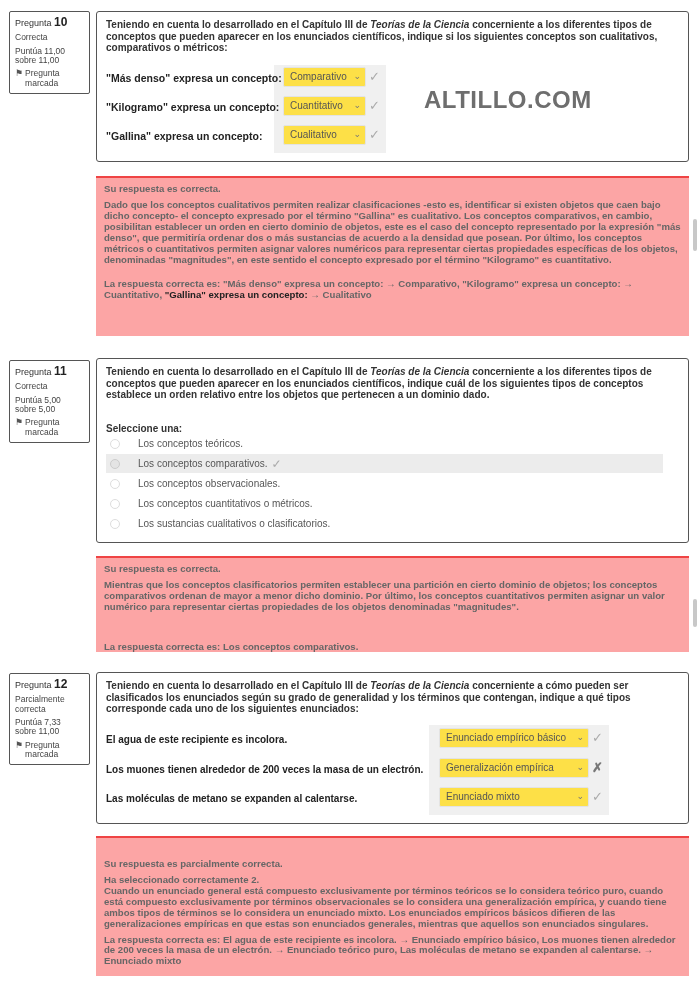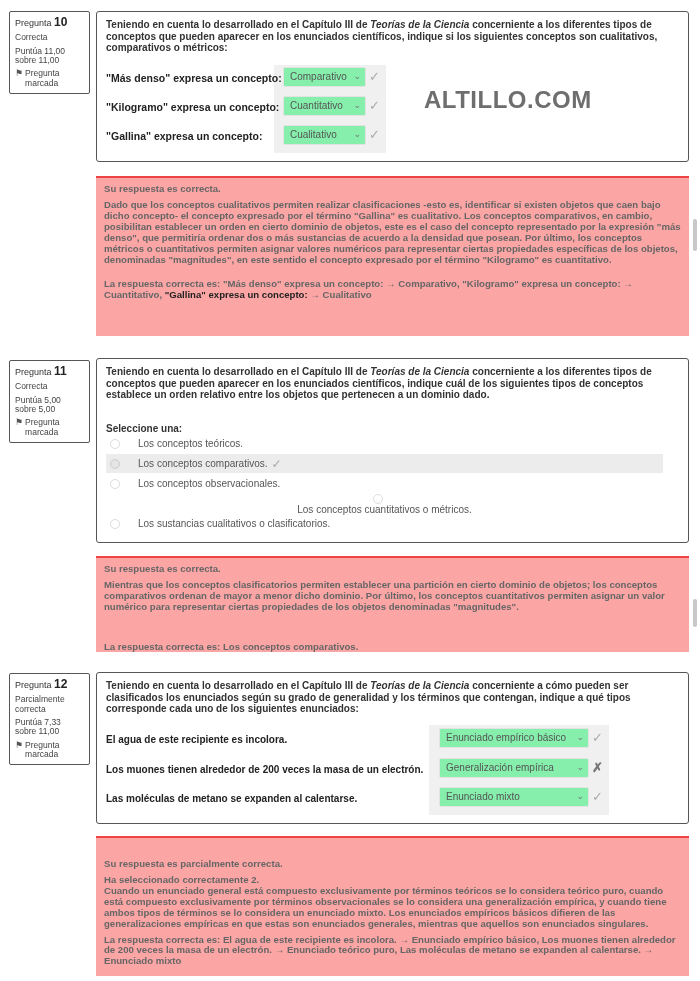--- a/index.html
+++ b/index.html
@@ -22,21 +22,21 @@
   .qtext {
     position: absolute; left: 96px; width: 593px;
     border: 1px solid #555; border-radius: 3px; background: #fff;
     padding: 7px 9px 8px 9px;
   }
   .prompt { font-size: 10px; font-weight: bold; color: #333; line-height: 1.15; }
   .prompt i { font-weight: bold; }
   .match-row { position: absolute; left: 9px; font-size: 10.5px; font-weight: bold; color: #222; }
   .sel-area { position: absolute; background: #f0f0f0; }
   .sel {
-    position: absolute; height: 20px; background: #86efac; border: 1px solid #e3e3e3;
+    position: absolute; height: 20px; background: #fde047; border: 1px solid #e3e3e3;
     border-radius: 2px; font-size: 10px; color: #555; padding: 3px 4px 0 6px;
     display: flex; justify-content: space-between;
   }
   .sel .chev { font-size: 9px; color: #777; }
   .mark { position: absolute; font-size: 13px; color: #aaa; }
   .mark.x { color: #777; font-size: 13px; font-weight: bold; }
   .watermark {
     position: absolute; left: 424px; top: 86px; font-size: 24px; font-weight: bold;
     color: #6e6e6e; letter-spacing: 0.5px;
   }
@@ -127,21 +127,21 @@
     </div>
   <div class="opt selected" style="top:95px;">
       <span class="radio"></span>
       <span>Los conceptos comparativos.</span>
       <span class="tick">✓</span>
     </div>
   <div class="opt" style="top:115px;">
       <span class="radio"></span>
       <span>Los conceptos observacionales.</span>
     </div>
-  <div class="opt" style="top:135px;flex-direction:column;">
+  <div class="opt" style="top:135px;">
       <span class="radio"></span>
       <span>Los conceptos cuantitativos o métricos.</span>
     </div>
   <div class="opt" style="top:155px;">
       <span class="radio"></span>
       <span>Los sustancias cualitativos o clasificatorios.</span>
     </div>
 </div>
 
 <div class="feedback" style="top:556px; height:96px; padding-top:6px;">

